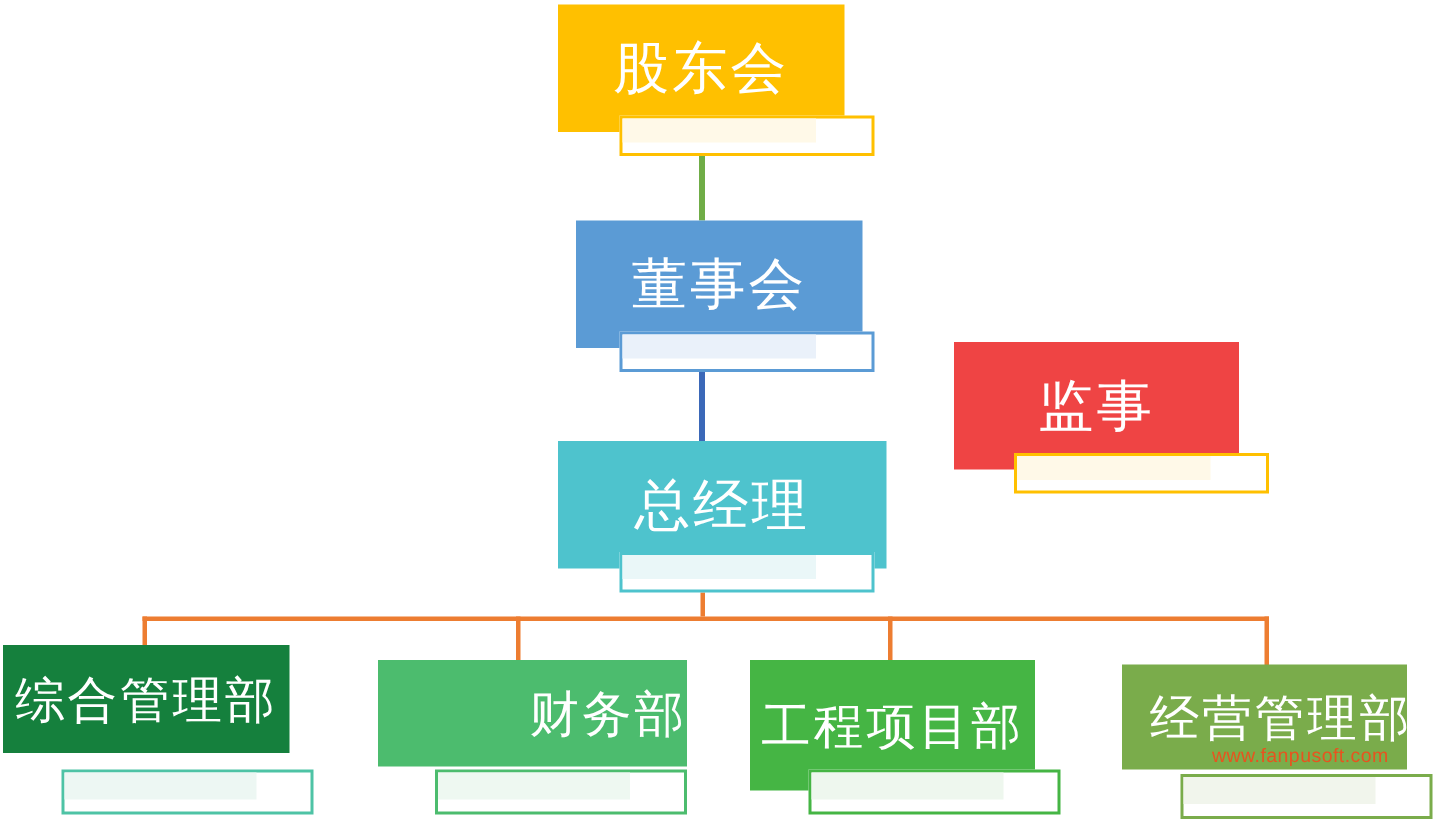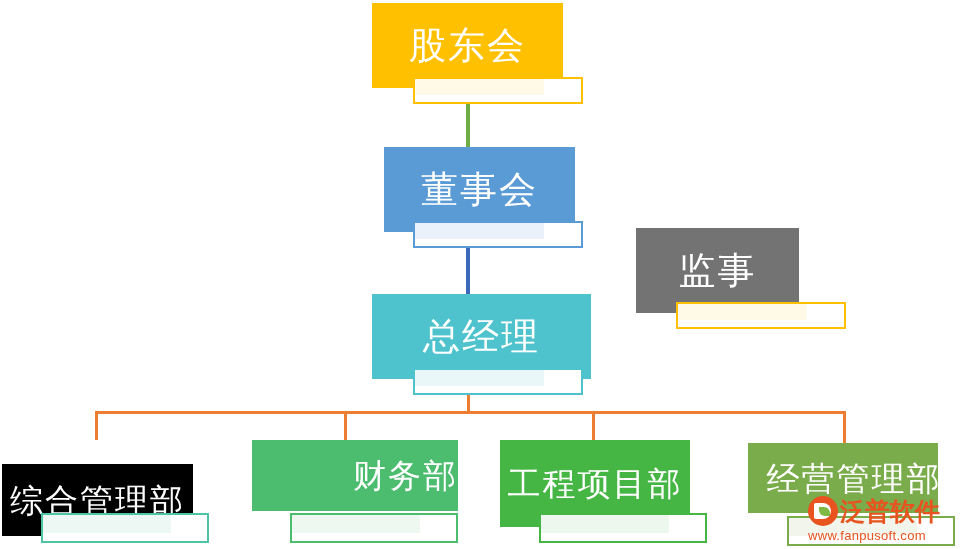--- a/index.html
+++ b/index.html
@@ -145,37 +145,37 @@
       </div>
       <div class="node" style="left: 0px; top: 0px;">
         <div class="node-main" style="left: 372px; top: 147px; width: 191px; height: 85px; background: rgb(91, 155, 213); margin-left: 12px;">
           <div class="node-label" style="font-size: 37px;">董事会</div>
         </div>
         <div class="node-shadow" style="left: 413px; top: 221px; width: 170px; height: 27px; border-color: rgb(91, 155, 213);">
           <div class="node-shadow-fill" style="background: rgb(234, 241, 250);"></div>
         </div>
       </div>
       <div class="node" style="left: 0px; top: 0px;">
-        <div class="node-main" style="left: 636px; top: 228px; width: 163px; height: 85px; background: #737373;">
+        <div class="node-main" style="left: 636px; top: 228px; width: 190px; height: 85px; background: #ef4444;">
           <div class="node-label" style="font-size: 37px;">监事</div>
         </div>
         <div class="node-shadow" style="left: 676px; top: 302px; width: 170px; height: 27px; border-color: rgb(255, 192, 0);">
           <div class="node-shadow-fill" style="background: rgb(255, 249, 232);"></div>
         </div>
       </div>
       <div class="node" style="left: 0px; top: 0px;">
         <div class="node-main" style="left: 372px; top: 294px; width: 219px; height: 85px; background: rgb(78, 195, 205);">
           <div class="node-label" style="font-size: 37px;">总经理</div>
         </div>
         <div class="node-shadow" style="left: 413px; top: 368px; width: 170px; height: 27px; border-color: rgb(78, 195, 205);">
           <div class="node-shadow-fill" style="background: rgb(234, 247, 248);"></div>
         </div>
       </div>
       <div class="node" style="left: 0px; top: 0px;">
-        <div class="node-main" style="left: 2px; top: 464px; width: 191px; height: 72px; background: #000000;">
+        <div class="node-main" style="left: 2px; top: 430px; width: 191px; height: 72px; background: #15803d;">
           <div class="node-label" style="font-size: 33px;">综合管理部</div>
         </div>
         <div class="node-shadow" style="left: 41px; top: 513px; width: 168px; height: 30px; border-color: rgb(78, 195, 165);">
           <div class="node-shadow-fill" style="background: rgb(237, 247, 243);"></div>
         </div>
       </div>
       <div class="node" style="left: 0px; top: 0px;">
         <div class="node-main" style="left: 252px; top: 440px; width: 206px; height: 71px; background: rgb(76, 188, 110); justify-content: flex-end;">
           <div class="node-label" style="font-size: 33px;">财务部</div>
         </div>
@@ -195,20 +195,16 @@
         <div class="node-main" style="left: 748px; top: 443px; width: 190px; height: 70px; background: rgb(122, 172, 75); padding-left: 22px;">
           <div class="node-label" style="font-size: 33px;">经营管理部</div>
         </div>
         <div class="node-shadow" style="left: 787px; top: 516px; width: 168px; height: 30px; border-color: rgb(122, 172, 75);">
           <div class="node-shadow-fill" style="background: rgb(241, 245, 236);"></div>
         </div>
       </div>
     </div>
 
   <div class="watermark">
-    <div class="wm-top">
-      <div class="wm-mark"></div>
-      <div class="wm-cn">泛普软件</div>
-    </div>
     <div class="wm-url">www.fanpusoft.com</div>
   </div>
 
 </div>
 
 </body></html>

